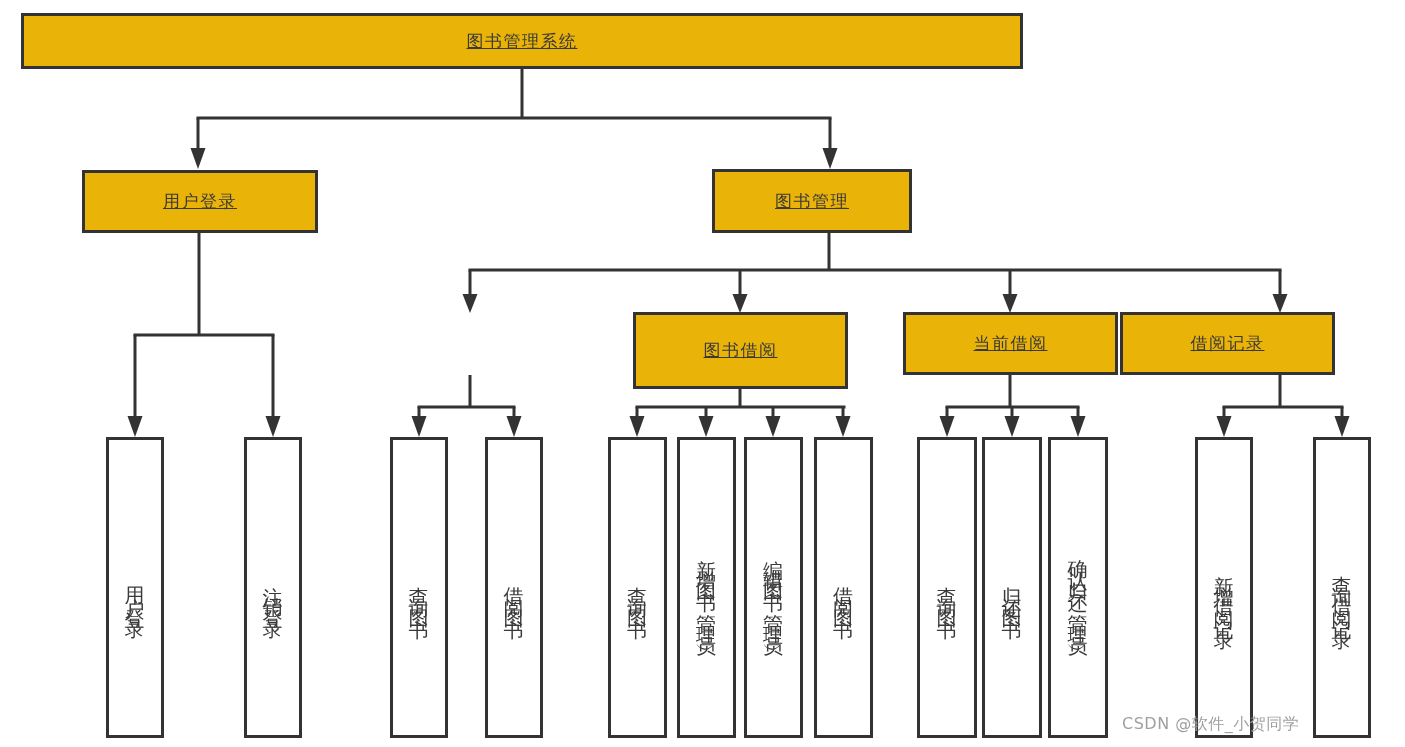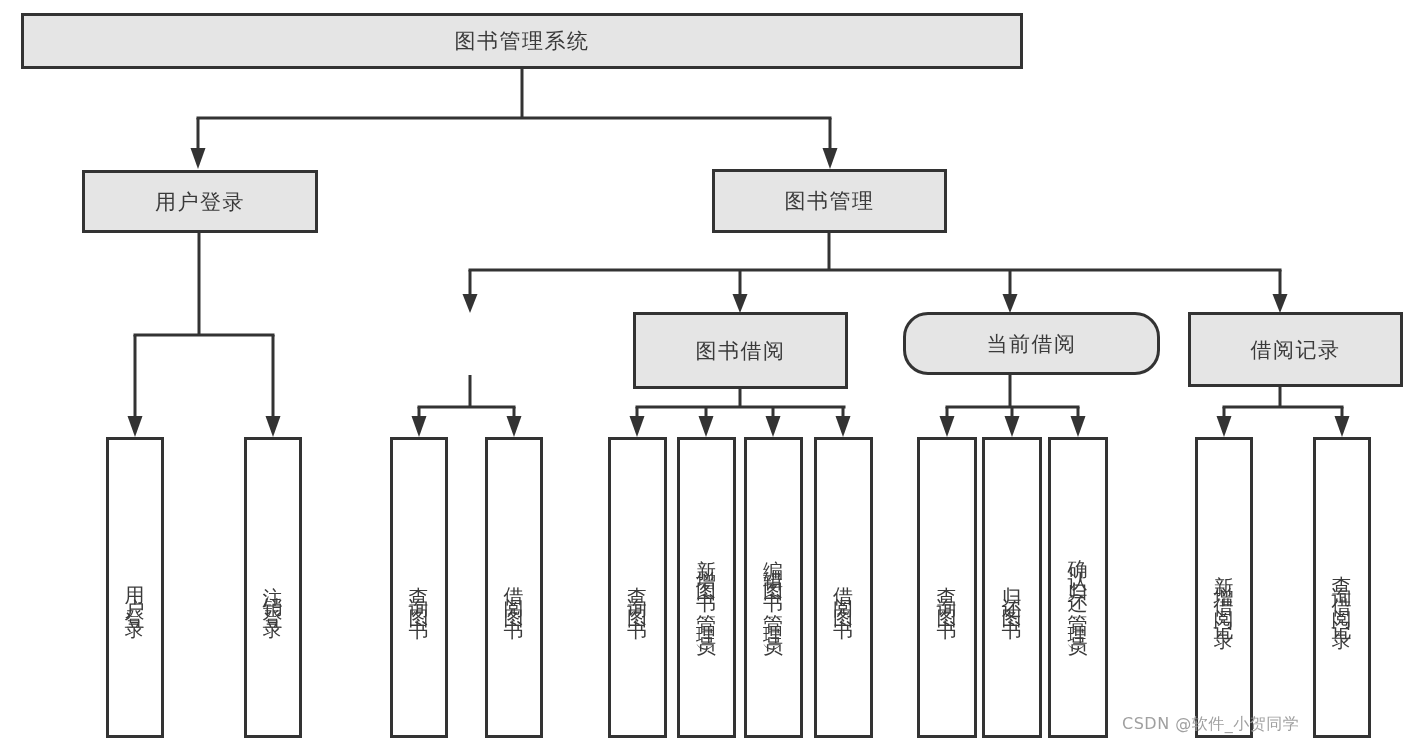--- a/index.html
+++ b/index.html
@@ -21,28 +21,29 @@
     position: absolute;
     left: 0; top: 0;
     width: 1405px; height: 747px;
   }
   .connector-layer line { stroke: var(--line); stroke-width: 3; }
   .connector-layer polygon { fill: var(--line); }
   .hbox {
     position: absolute;
     box-sizing: border-box;
     border: 3px solid var(--line);
-    background: #e5e5e5;
+    background: #eab308;
     display: flex;
     align-items: center;
     justify-content: center;
     color: var(--text);
-    font-size: 21px;
+    font-size: 17px;
     letter-spacing: 1.5px;
     z-index: 2;
+    text-decoration: underline;
   }
   .vbox {
     position: absolute;
     box-sizing: border-box;
     border: 3px solid var(--line);
     background: #ffffff;
     display: flex;
     align-items: center;
     justify-content: center;
     z-index: 2;
@@ -141,31 +142,31 @@
     </g>
   </svg>
 
   <div class="hbox" style="left:21px; top:13px; width:1002px; height:56px;">
     <span>图书管理系统</span>
   </div>
 
   <div class="hbox" style="left:82px; top:170px; width:236px; height:63px;">
     <span>用户登录</span>
   </div>
-  <div class="hbox" style="left:712px; top:169px; width:235px; height:64px;">
+  <div class="hbox" style="left:712px; top:169px; width:200px; height:64px;">
     <span>图书管理</span>
   </div>
 
   <div class="hbox" style="left:633px; top:312px; width:215px; height:77px;">
     <span>图书借阅</span>
   </div>
-  <div class="hbox" style="left:903px; top:312px; width:257px; height:63px;border-radius:25px;">
+  <div class="hbox" style="left:903px; top:312px; width:215px; height:63px;">
     <span>当前借阅</span>
   </div>
-  <div class="hbox" style="left:1188px; top:312px; width:215px; height:75px;">
+  <div class="hbox" style="left:1120px; top:312px; width:215px; height:63px;">
     <span>借阅记录</span>
   </div>
 
   <div class="vbox" style="left:106px; top:437px; width:58px; height:301px;">
     <span class="vtext">用户登录</span>
   </div>
   <div class="vbox" style="left:244px; top:437px; width:58px; height:301px;">
     <span class="vtext">注销登录</span>
   </div>
 

